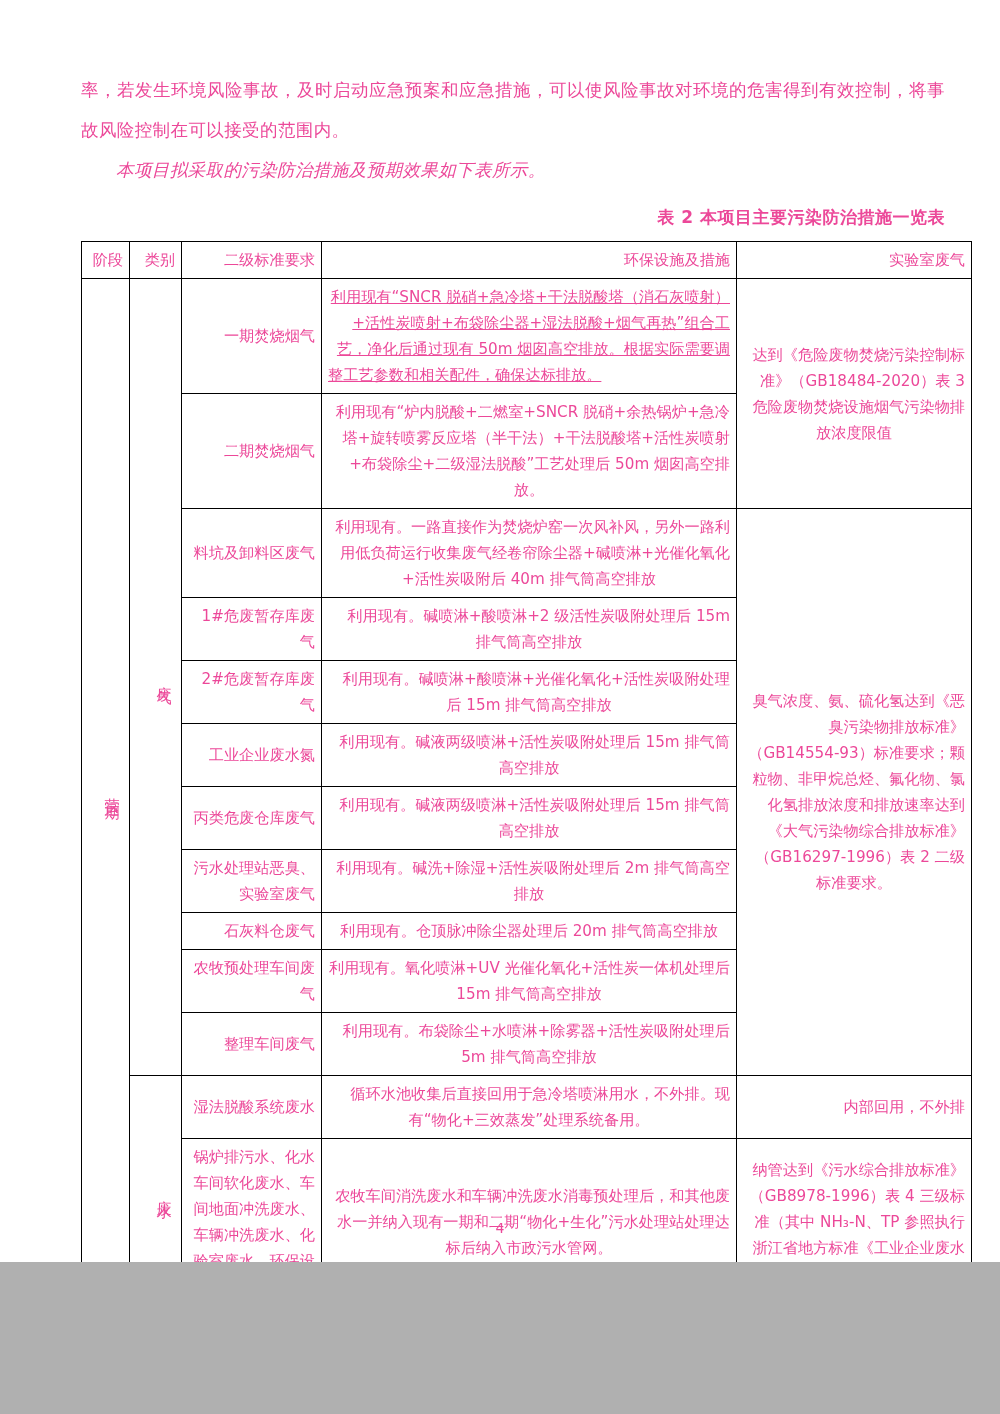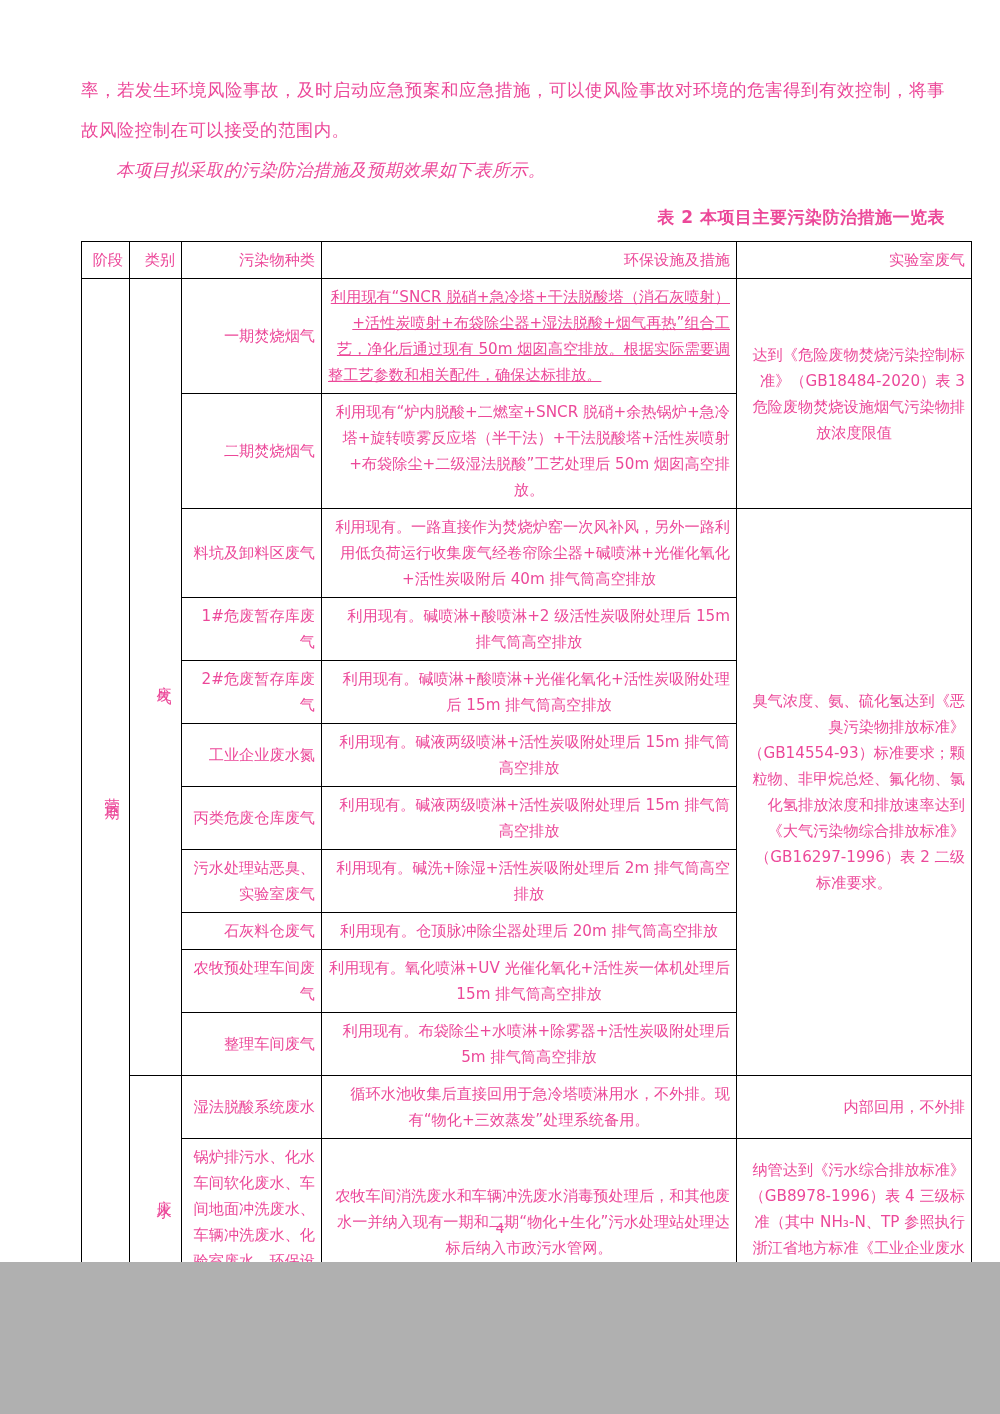--- a/index.html
+++ b/index.html
@@ -107,21 +107,21 @@
       <col style="width:48px">
       <col style="width:52px">
       <col style="width:140px">
       <col style="width:415px">
       <col style="width:235px">
     </colgroup>
     <tbody>
       <tr>
         <td class="colhead">阶段</td>
         <td class="colhead">类别</td>
-        <td class="colhead">污染物种类</td>
+        <td class="colhead">二级标准要求</td>
         <td class="colhead">环保设施及措施</td>
         <td class="colhead">实验室废气</td>
       </tr>
 
       <tr>
         <td rowspan="13"><span class="vert">营运期</span></td>
         <td rowspan="11"><span class="vert">废气</span></td>
         <td>一期焚烧烟气</td>
         <td class="left-ind cell-pad">利用现有“SNCR 脱硝+急冷塔+干法脱酸塔（消石灰喷射）+活性炭喷射+布袋除尘器+湿法脱酸+烟气再热”组合工艺，净化后通过现有 50m 烟囱高空排放。根据实际需要调整工艺参数和相关配件，确保达标排放。</td>
         <td rowspan="2" class="just cell-pad">达到《危险废物焚烧污染控制标准》（GB18484-2020）表 3 危险废物焚烧设施烟气污染物排放浓度限值</td>

